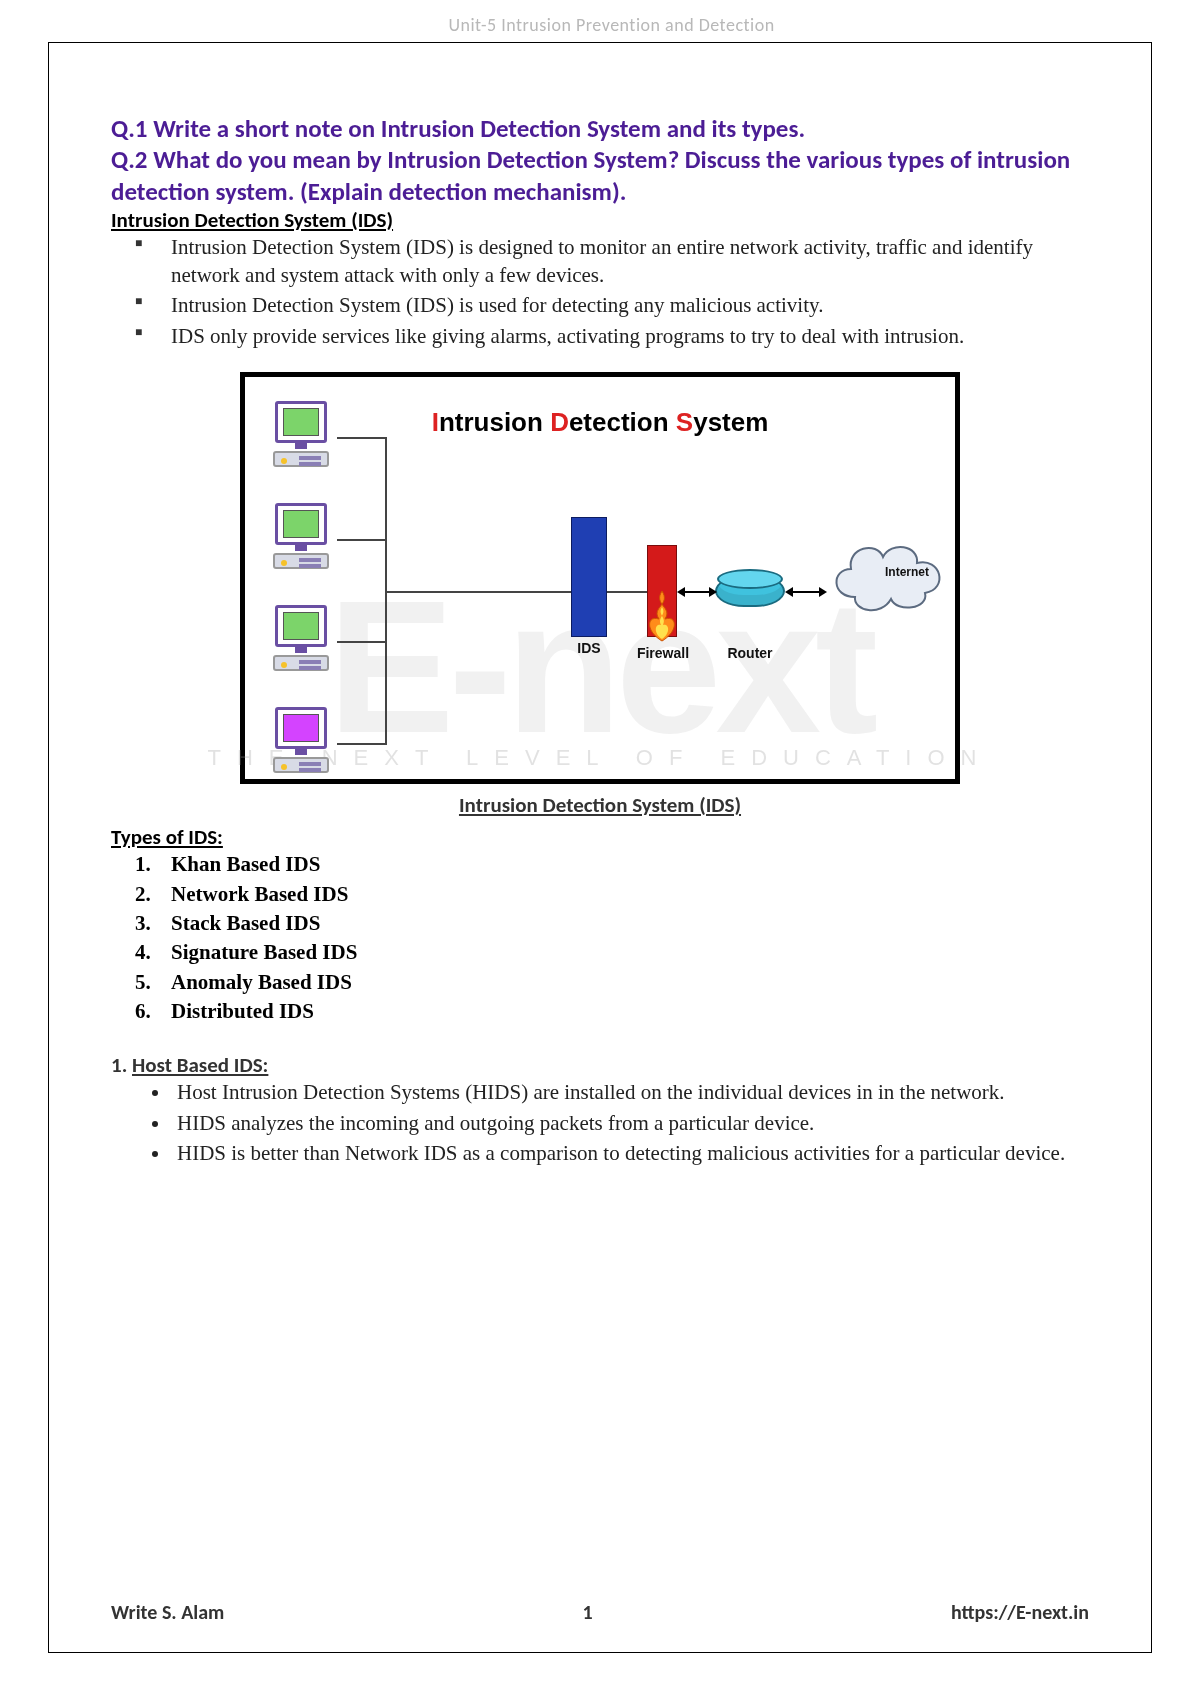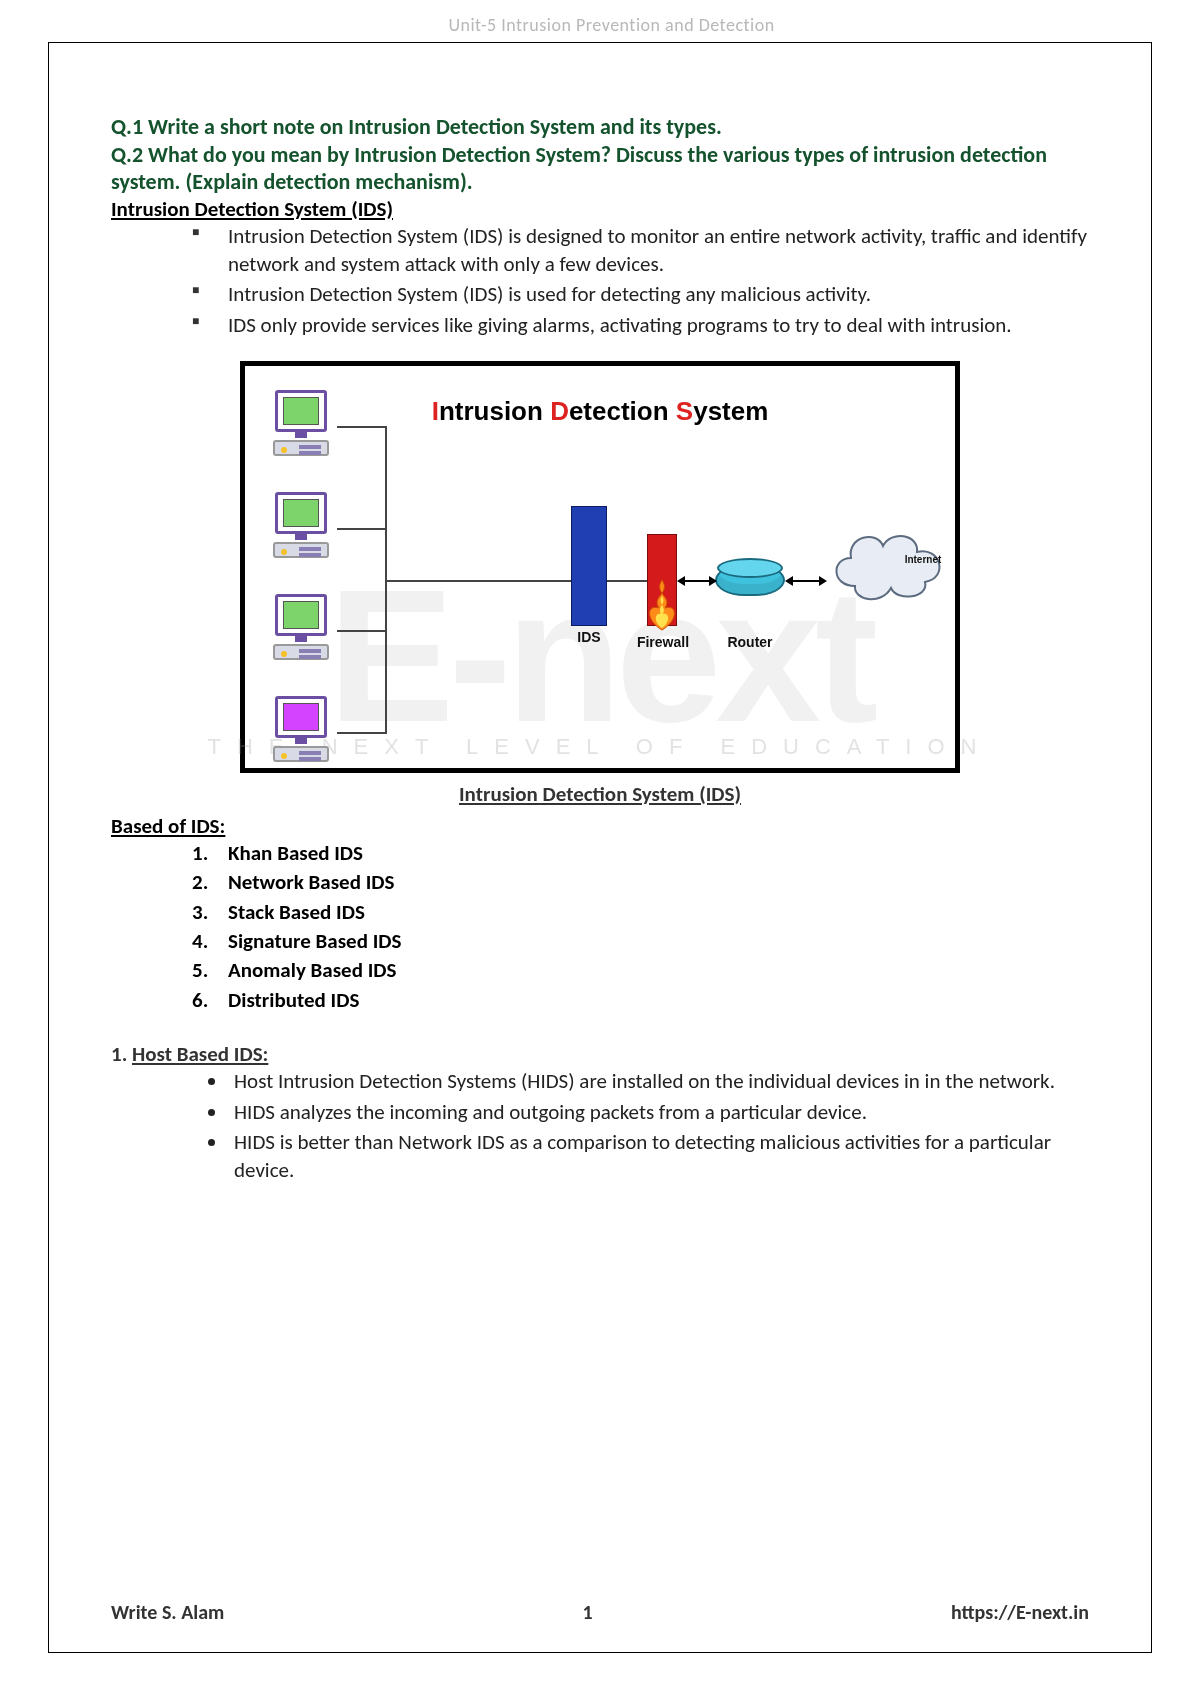--- a/index.html
+++ b/index.html
@@ -22,23 +22,23 @@
   }
   .page-frame {
     position: absolute;
     top: 42px; left: 48px; right: 48px; bottom: 44px;
     border: 1px solid #000;
     padding: 70px 62px 28px 62px;
     display: flex;
     flex-direction: column;
   }
   .content { flex: 1; }
-  .q { font-weight: bold; font-size: 22px; line-height: 1.25; color: #14532d; }
+  .q { font-weight: bold; font-size: 25px; line-height: 1.25; color: #4c1d95; }
   .section-title { font-weight: bold; text-decoration: underline; font-size: 21px; color: #000; }
-  ul.bullets, ul.dots, ol.nums { margin-left: 81px; }
+  ul.bullets, ul.dots, ol.nums { margin-left: 24px; font-family: Liberation Serif, serif; }
   ul.bullets { list-style: none; }
   ul.bullets > li { position: relative; padding-left: 36px; font-size: 21px; line-height: 1.35; color: #222; margin-bottom: 2px; }
   ul.bullets > li::before { content: "■"; position: absolute; left: 0; top: 2px; font-size: 12px; color: #333; }
   ul.dots { list-style: disc; padding-left: 36px; }
   ul.dots > li { font-size: 21px; line-height: 1.35; color: #222; padding-left: 6px; margin-bottom: 2px; }
   ol.nums { list-style: none; }
   ol.nums > li { font-size: 21px; font-weight: bold; color: #000; padding-left: 36px; position: relative; line-height: 1.4; }
   ol.nums > li .num { position: absolute; left: 0; }
 
   .diagram-wrap { text-align: center; margin: 22px 0 6px 0; }
@@ -189,26 +189,26 @@
         <svg style="position:absolute; left:540px; top:206px; width:42px; height:18px" viewBox="0 0 42 18">
             <line x1="4" y1="9" x2="38" y2="9" stroke="#000" stroke-width="2"></line>
             <polygon points="0,9 8,4 8,14" fill="#000"></polygon>
             <polygon points="42,9 34,4 34,14" fill="#000"></polygon>
           </svg>
 
         
         <div class="dlabel" style="left:322px; top:263px; width:44px">IDS</div>
         <div class="dlabel" style="left:388px; top:268px; width:60px">Firewall</div>
         <div class="dlabel" style="left:466px; top:268px; width:78px">Router</div>
-        <div class="dlabel" style="left:648px; top:188px; width:60px; font-size:10px">Internet</div>
+        <div class="dlabel" style="left:632px; top:188px; width:60px; font-size:12px">Internet</div>
       </div>
       <p class="fig-caption">Intrusion Detection System (IDS)</p>
     </div>
 
-    <p class="section-title" style="text-align:left">Based of IDS:</p>
+    <p class="section-title" style="text-align:left">Types of IDS:</p>
     <ol class="nums">
       <li><span class="num">1.</span><span>Khan Based IDS</span></li>
       <li><span class="num">2.</span><span>Network Based IDS</span></li>
       <li><span class="num">3.</span><span>Stack Based IDS</span></li>
       <li><span class="num">4.</span><span>Signature Based IDS</span></li>
       <li><span class="num">5.</span><span>Anomaly Based IDS</span></li>
       <li><span class="num">6.</span><span>Distributed IDS</span></li>
     </ol>
 
     <p class="sub-head"><span>1. </span><span class="u">Host Based IDS:</span></p>

